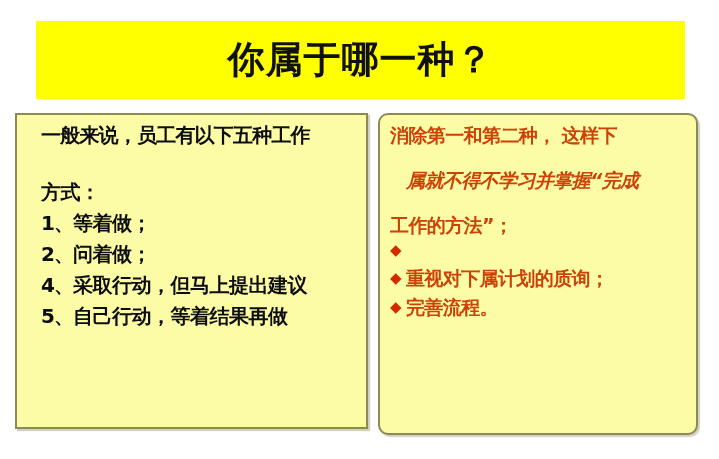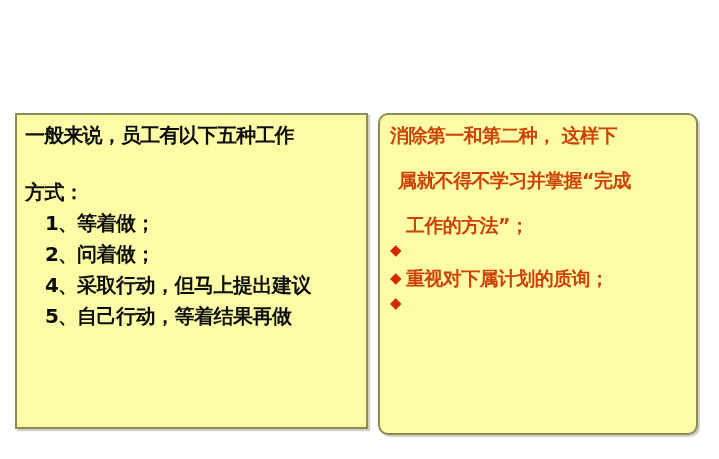--- a/index.html
+++ b/index.html
@@ -56,20 +56,21 @@
     box-sizing: border-box;
     box-shadow: 2px 2px 1px rgba(120,120,90,0.35);
     overflow: hidden;
   }
 
   #panel-left {
     left: 15px;
     top: 113px;
     width: 353px;
     height: 316px;
+    padding-left: 16px;
   }
 
   #panel-right {
     left: 378px;
     top: 113px;
     width: 320px;
     height: 322px;
     border-radius: 10px;
   }
 
@@ -79,21 +80,20 @@
 
   
   .lp-line {
     font-family: "DejaVu Sans", "Liberation Sans", sans-serif;
     font-weight: bold;
     color: #0d0d0d;
     font-size: 20px;
     line-height: 1.05;
     white-space: nowrap;
     letter-spacing: -0.5px;
-    margin-left: 20px;
   }
   #lp-intro-1 {
     margin: 2px 0 0 0;
     letter-spacing: -0.8px;
   }
   #lp-intro-2 {
     margin: 36px 0 0 0;
   }
   .lp-item {
     margin-top: 10px;
@@ -106,22 +106,22 @@
   .rp-line {
     font-family: "DejaVu Sans", "Liberation Sans", sans-serif;
     font-weight: bold;
     color: #cc4208;
     font-size: 19px;
     line-height: 1.05;
     white-space: nowrap;
     letter-spacing: -0.6px;
   }
   #rp-p-1 { margin: 3px 0 0 2px; }
-  #rp-p-2 { margin: 25px 0 0 10px; }
-  #rp-p-3 { margin: 25px 0 0 18px; }
+  #rp-p-2 { margin: 25px 0 0 18px; font-style: italic; }
+  #rp-p-3 { margin: 25px 0 0 2px; }
 
   .rp-bullet {
     margin: 9px 0 0 2px;
     display: flex;
     align-items: baseline;
   }
   .rp-bullet .diamond {
     color: #d42800;
     font-size: 15px;
     margin-right: 5px;
@@ -130,20 +130,23 @@
   }
   .rp-bullet .btext {
     letter-spacing: -0.6px;
   }
 </style>
 </head>
 <body>
 
 <div id="slide">
 
+  <div id="title-banner">
+    <div id="title-text">你属于哪一种？</div>
+  </div>
 
   <div class="panel" id="panel-left">
     <div class="panel-inner">
 
       <div class="lp-line" id="lp-intro-1">一般来说，员工有以下五种工作</div>
 
       <div class="lp-line" id="lp-intro-2">方式：</div>
 
       <div class="lp-line lp-item">
         <span class="num">1、</span><span class="txt">等着做；</span>
@@ -178,18 +181,19 @@
         <span class="diamond">◆</span>
       </div>
 
       <div class="rp-line rp-bullet">
         <span class="diamond">◆</span>
         <span class="btext">重视对下属计划的质询；</span>
       </div>
 
       <div class="rp-line rp-bullet">
         <span class="diamond">◆</span>
+        <span class="btext">完善流程。</span>
       </div>
 
     </div>
   </div>
 
 </div>
 
 </body></html>

